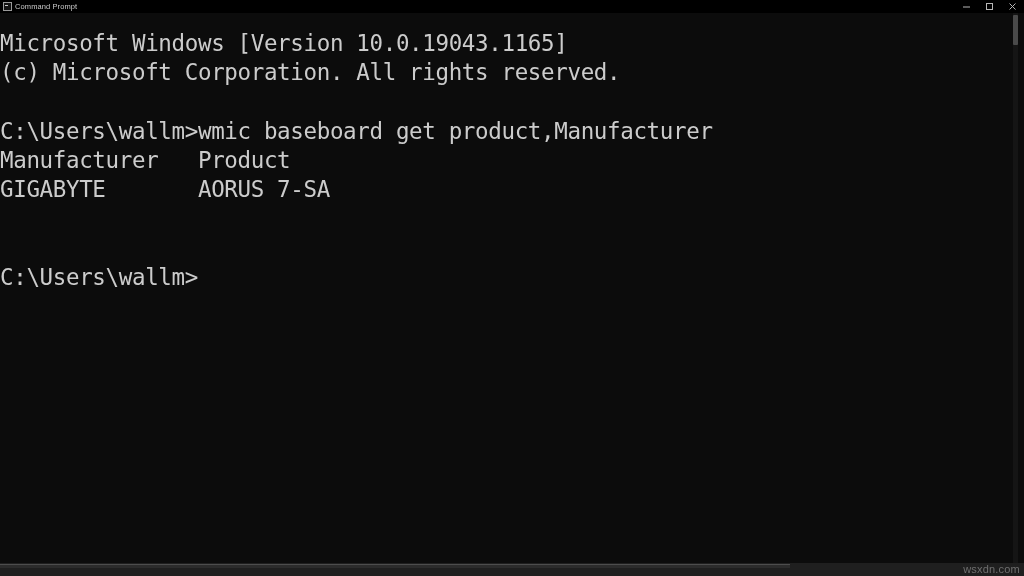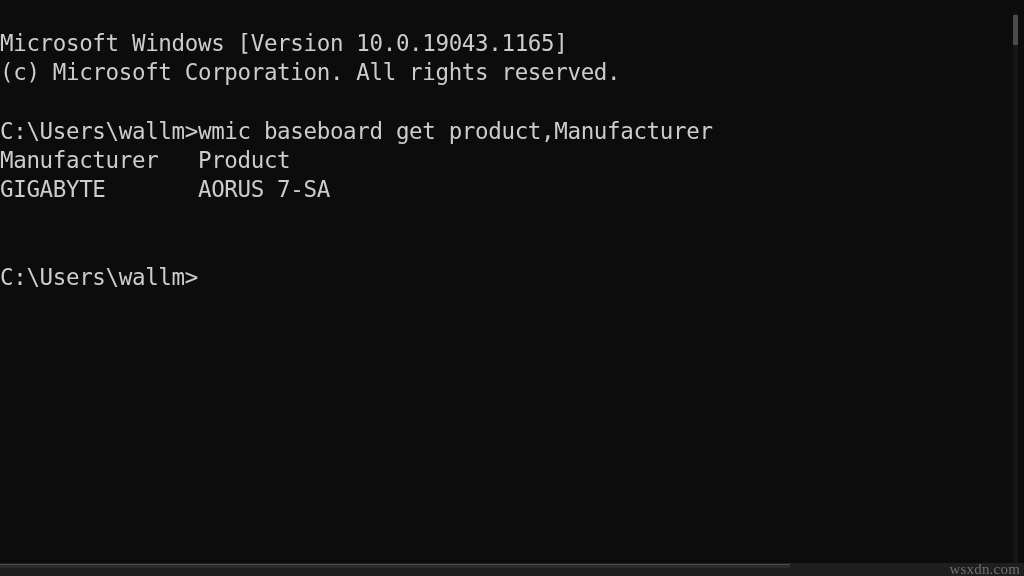--- a/index.html
+++ b/index.html
@@ -150,33 +150,58 @@
     height: 4px;
     background: #2c2c2c;
     border-top: 1px solid #4d4d4d;
     box-sizing: border-box;
   }
 
   #watermark {
     position: absolute;
     right: 4px;
     bottom: 0px;
-    font-family: Liberation Serif, serif;
-    font-size: 15px;
+    font-family: Liberation Sans, sans-serif;
+    font-size: 11px;
     line-height: 13px;
     color: #6f6f6f;
     z-index: 6;
     letter-spacing: 0.2px;
   }
 </style>
 </head>
 <body>
 
 <div id="app-window">
 
+  <div id="title-bar">
+    <div id="title-bar-icon">
+      <div class="ico-frame"></div>
+      <div class="ico-caret"></div>
+    </div>
+    <div id="title-bar-title">Command Prompt</div>
+
+    <div id="window-controls">
+      <div class="win-ctl">
+        <svg width="11" height="11" viewBox="0 0 11 11" aria-hidden="true">
+          <rect x="2" y="5.5" width="7" height="1" fill="#b6b6b6"></rect>
+        </svg>
+      </div>
+      <div class="win-ctl">
+        <svg width="11" height="11" viewBox="0 0 11 11" aria-hidden="true">
+          <rect x="2.5" y="2.5" width="6" height="6" fill="none" stroke="#b6b6b6" stroke-width="1"></rect>
+        </svg>
+      </div>
+      <div class="win-ctl">
+        <svg width="11" height="11" viewBox="0 0 11 11" aria-hidden="true">
+          <path d="M2.5 2.5 L8.5 8.5 M8.5 2.5 L2.5 8.5" stroke="#b6b6b6" stroke-width="1" fill="none"></path>
+        </svg>
+      </div>
+    </div>
+  </div>
 
   <div id="console-area">
     <pre id="console-text">Microsoft Windows [Version 10.0.19043.1165]
 (c) Microsoft Corporation. All rights reserved.
 
 C:\Users\wallm&gt;wmic baseboard get product,Manufacturer
 Manufacturer   Product
 GIGABYTE       AORUS 7-SA
 
 

